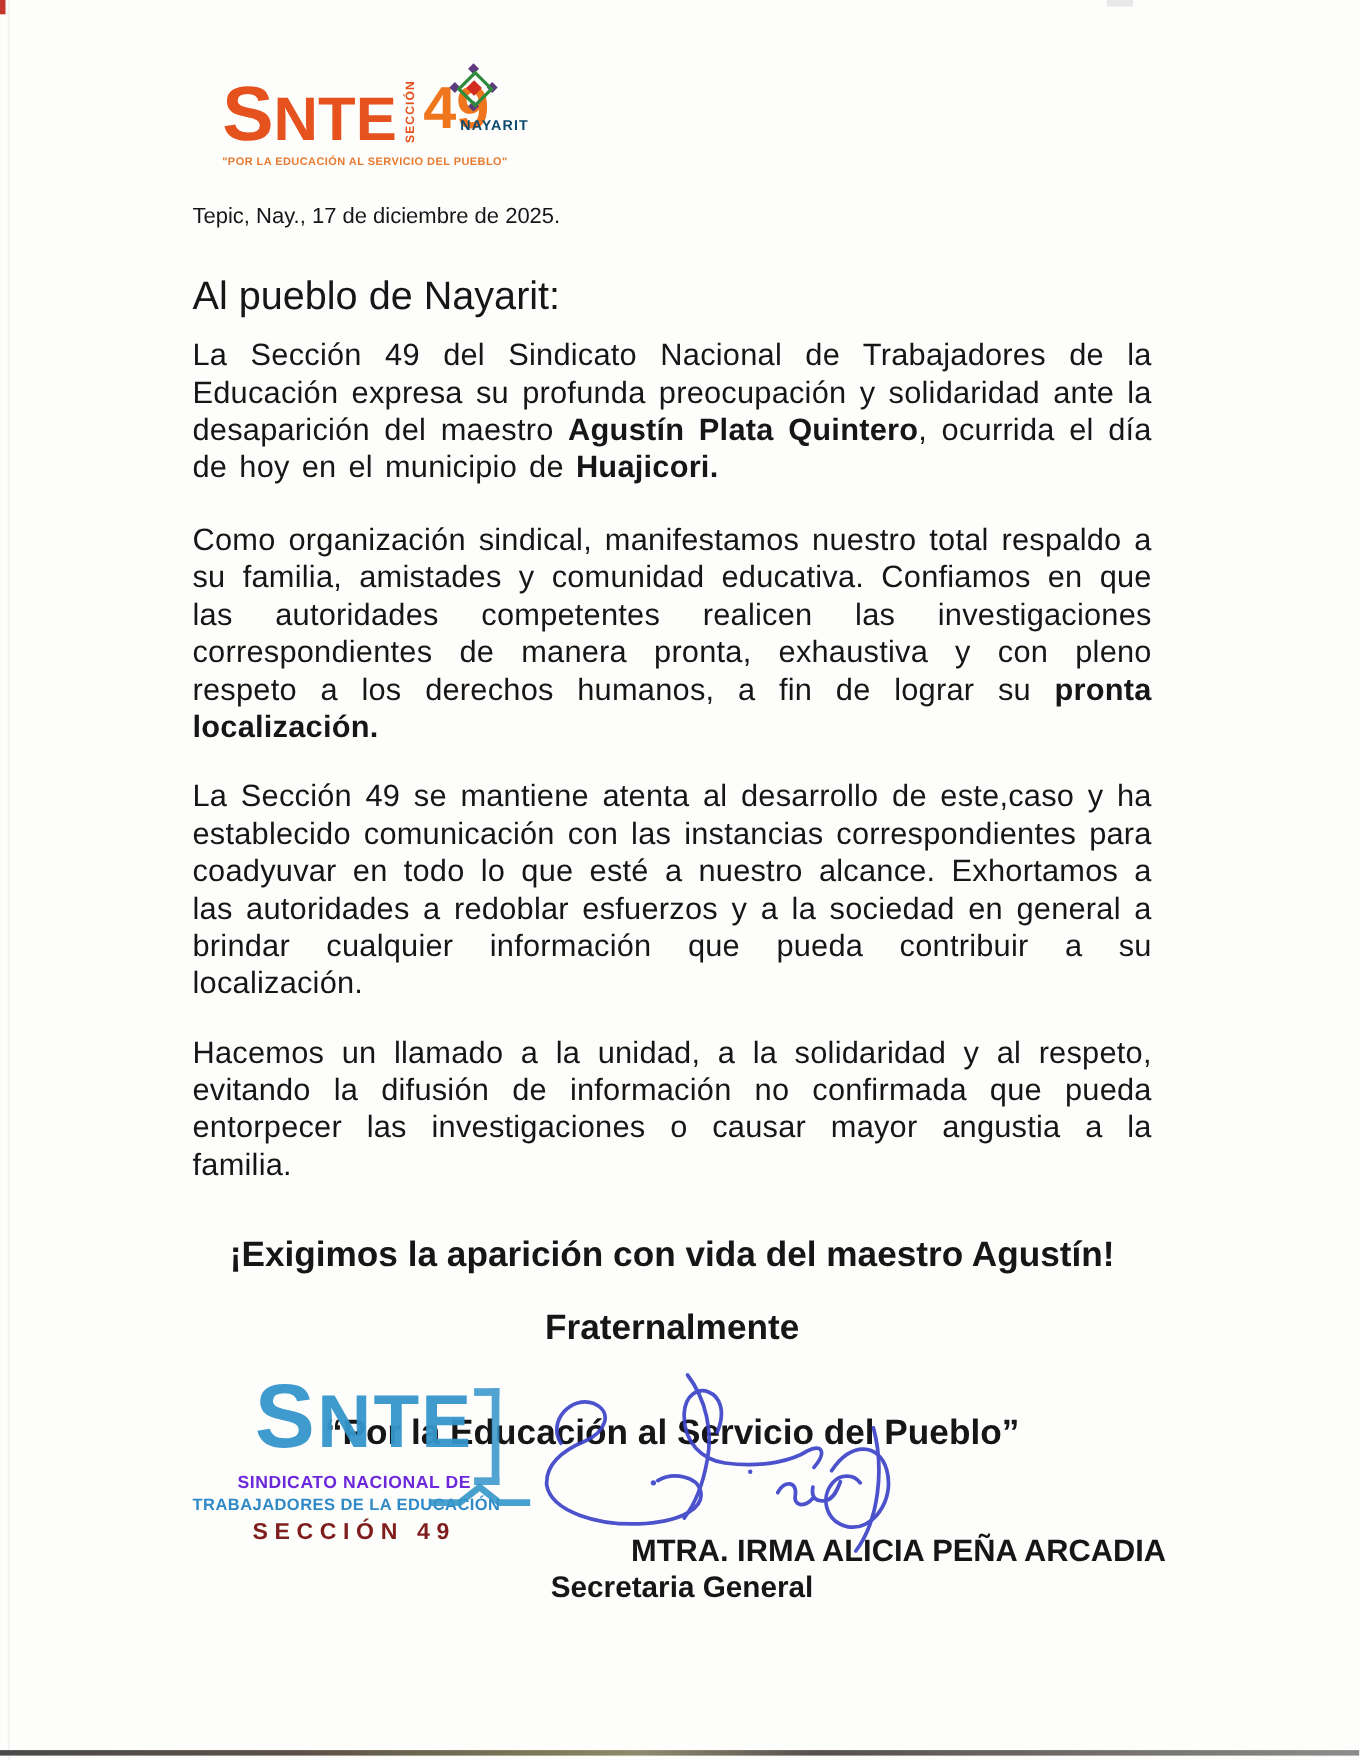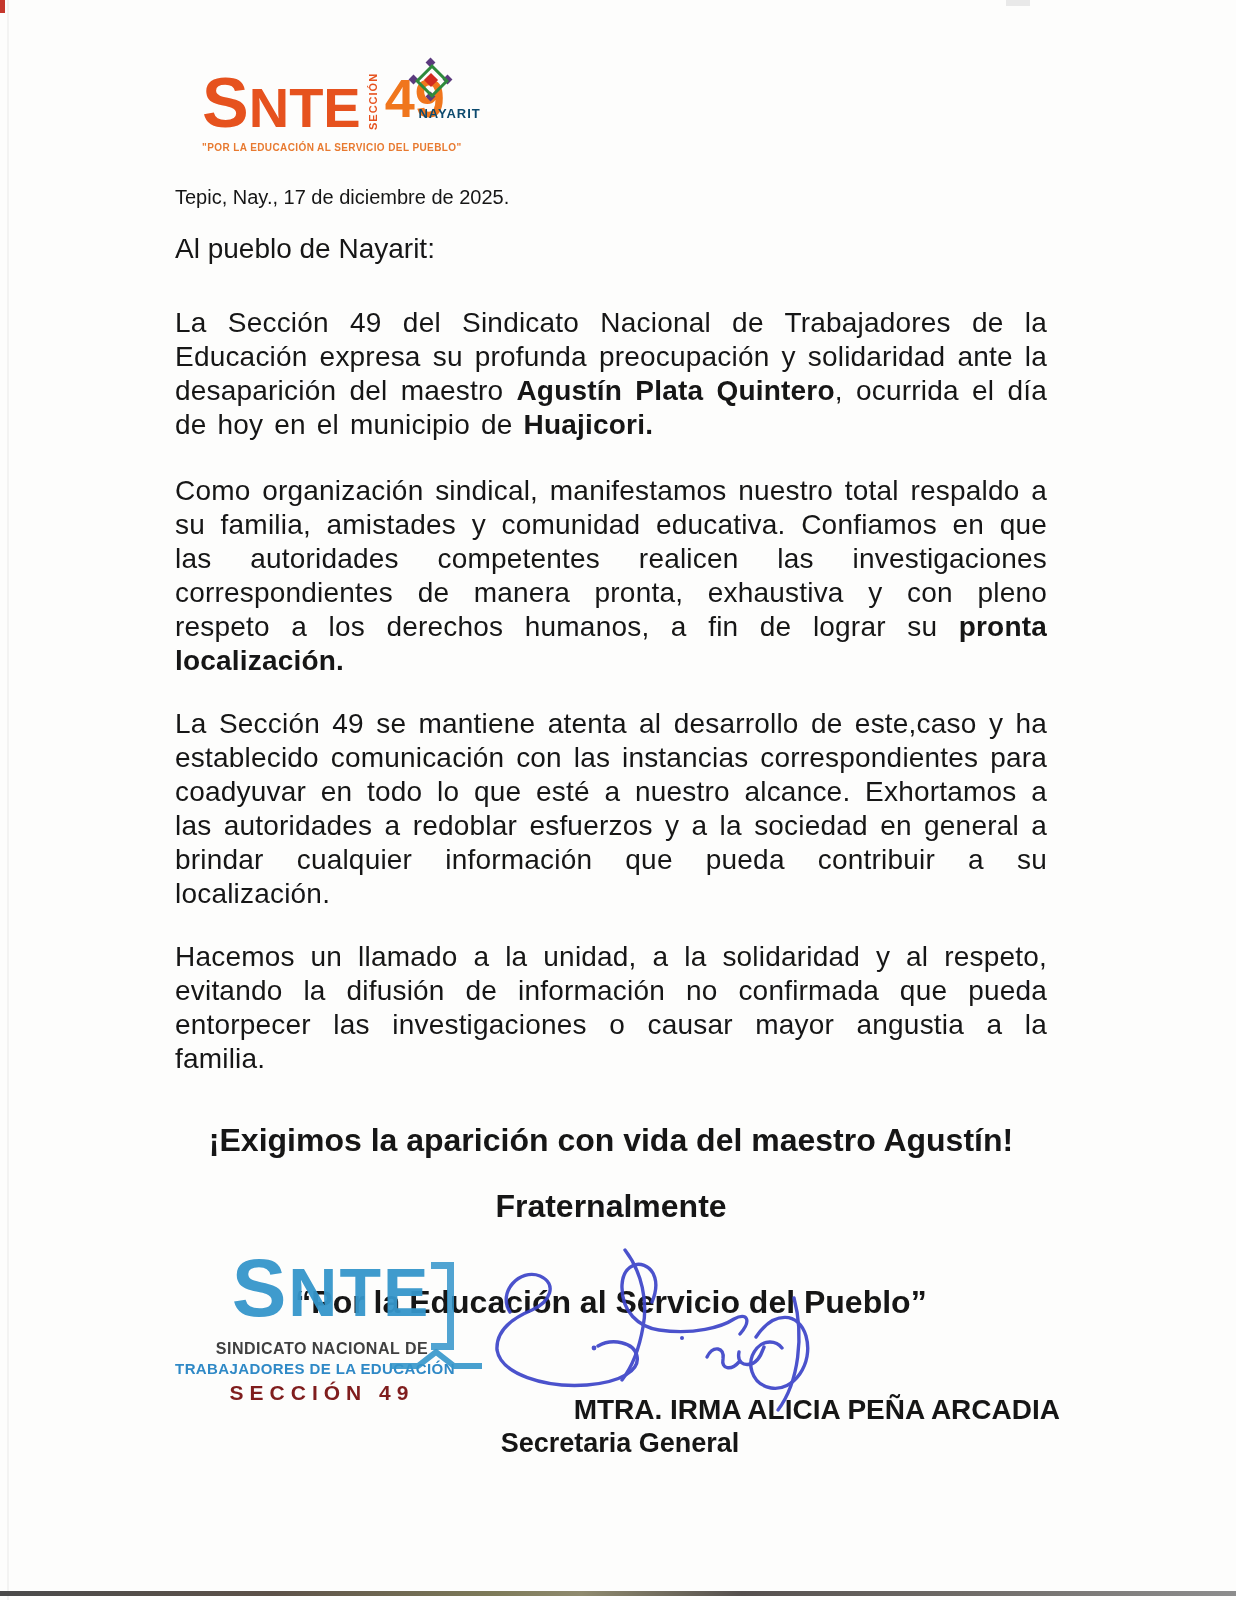--- a/index.html
+++ b/index.html
@@ -35,21 +35,21 @@
   .eye-outer{position:absolute;left:9px;top:9px;width:18px;height:18px;border:3px solid #2F8A3C;transform:rotate(45deg);background:transparent;}
   .eye-inner{position:absolute;left:15px;top:15px;width:10px;height:10px;background:#D22B1F;transform:rotate(45deg);}
   .eye-dot{position:absolute;width:7px;height:7px;background:#5B3A7E;transform:rotate(45deg);}
   .eye-dot.n{left:16px;top:-1px;}
   .eye-dot.e{left:33px;top:16px;}
   .eye-dot.s{left:16px;top:33px;}
   .eye-dot.w{left:-1px;top:16px;}
   .h-tagline{margin-top:10px;font-size:10px;font-weight:bold;letter-spacing:.4px;color:#E87A30;white-space:nowrap;}
   
   .dateline{position:absolute;left:175px;width:872px;top:186px;font-size:20px;text-align:left;}
-  .salutation{position:absolute;left:175px;top:233px;font-size:28px;}
+  .salutation{position:absolute;left:175px;top:248px;font-size:36px;}
   .para{
     position:absolute;left:175px;width:872px;
     font-size:28px;line-height:34px;
     text-align:justify;letter-spacing:.2px;word-spacing:3px;
   }
   .para b{font-weight:bold;}
   .p1{top:306px;}
   .p2{top:474px;}
   .p3{top:707px;}
   .p4{top:940px;}
@@ -65,21 +65,21 @@
     position:relative;display:inline-block;
     font-size:68px;line-height:60px;font-weight:800;letter-spacing:2px;
     color:#3596CB;opacity:.95;margin-left:18px;
   }
   .stamp-snte::first-letter{font-size:82px;}
   .stamp-bracket{
     position:absolute;right:-24px;top:4px;width:16px;height:74px;
     border:7px solid #3596CB;border-left:none;opacity:.9;
   }
   .stamp-chevron{position:absolute;left:216px;top:90px;opacity:.9;}
-  .stamp-l1{margin-top:18px;font-size:16px;font-weight:bold;letter-spacing:.5px;color:#404040;white-space:nowrap;}
+  .stamp-l1{margin-top:18px;font-size:16px;font-weight:bold;letter-spacing:.5px;color:#6d28d9;white-space:nowrap;}
   .stamp-l2{margin-top:2px;font-size:15px;font-weight:bold;letter-spacing:.4px;color:#2F89C6;white-space:nowrap;margin-left:-14px;}
   .stamp-l3{margin-top:4px;font-size:21px;font-weight:bold;letter-spacing:6px;color:#7f1d1d;white-space:nowrap;}
   
   .signature{position:absolute;left:492px;top:1240px;pointer-events:none;}
 </style>
 </head>
 <body>
 
 <div class="page">
 

